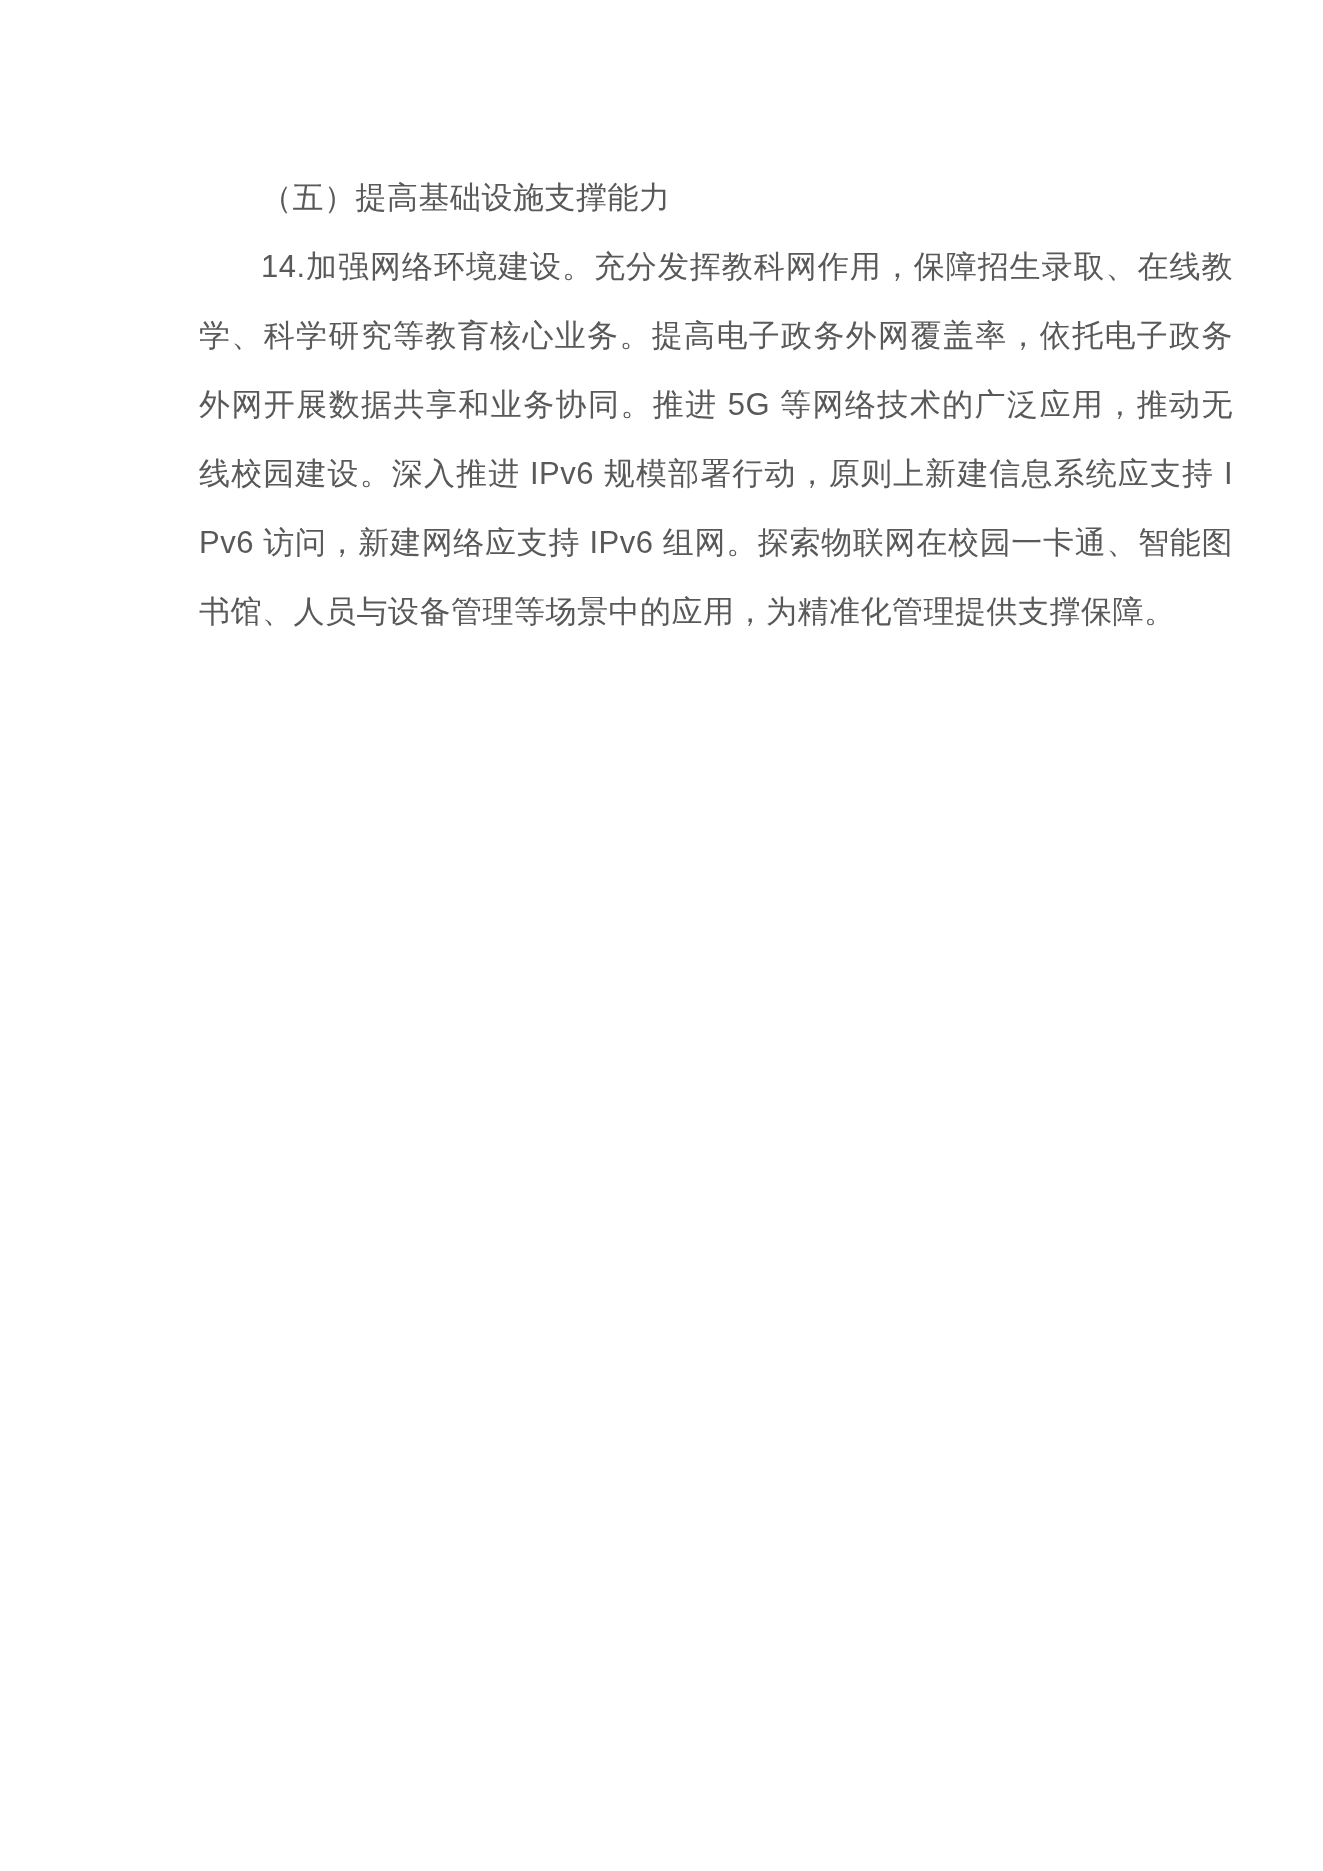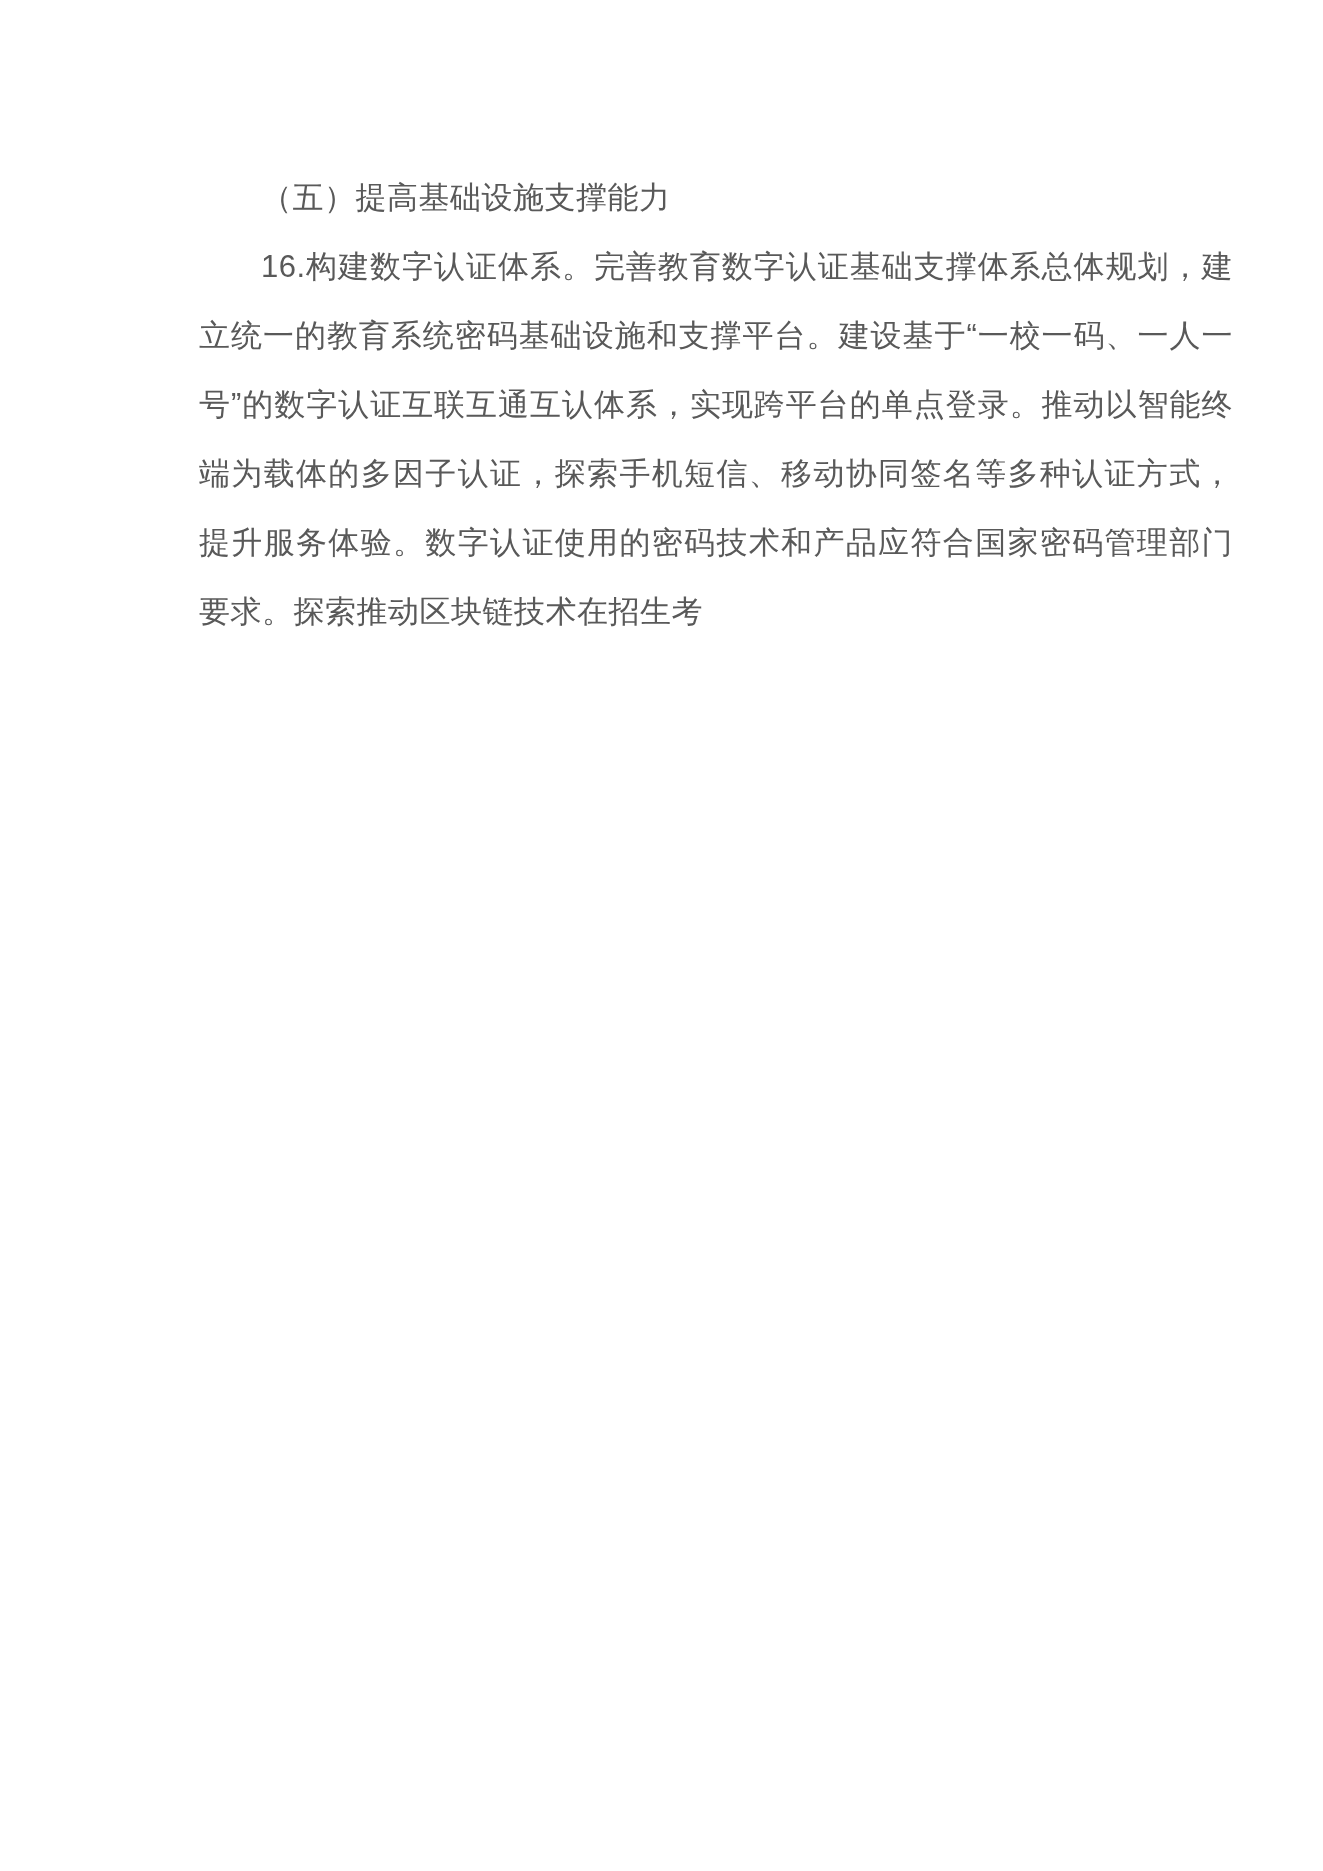--- a/index.html
+++ b/index.html
@@ -35,14 +35,14 @@
   }
   .page h2 {
     text-align: left;
   }
 </style>
 </head>
 <body>
 
 <main class="page" style="background: rgb(255, 255, 255); color: rgb(89, 89, 89);">
   <h2>（五）提高基础设施支撑能力</h2>
-  <p>16.构建数字认证体系。完善教育数字认证基础支撑体系总体规划，建立统一的教育系统密码基础设施和支撑平台。建设基于“一校一码、一人一号”的数字认证互联互通互认体系，实现跨平台的单点登录。推动以智能终端为载体的多因子认证，探索手机短信、移动协同签名等多种认证方式，提升服务体验。数字认证使用的密码技术和产品应符合国家密码管理部门要求。探索推动区块链技术在招生考</p>
+  <p>14.加强网络环境建设。充分发挥教科网作用，保障招生录取、在线教学、科学研究等教育核心业务。提高电子政务外网覆盖率，依托电子政务外网开展数据共享和业务协同。推进 5G 等网络技术的广泛应用，推动无线校园建设。深入推进 IPv6 规模部署行动，原则上新建信息系统应支持 IPv6 访问，新建网络应支持 IPv6 组网。探索物联网在校园一卡通、智能图书馆、人员与设备管理等场景中的应用，为精准化管理提供支撑保障。</p>
 </main>
 
 </body></html>

